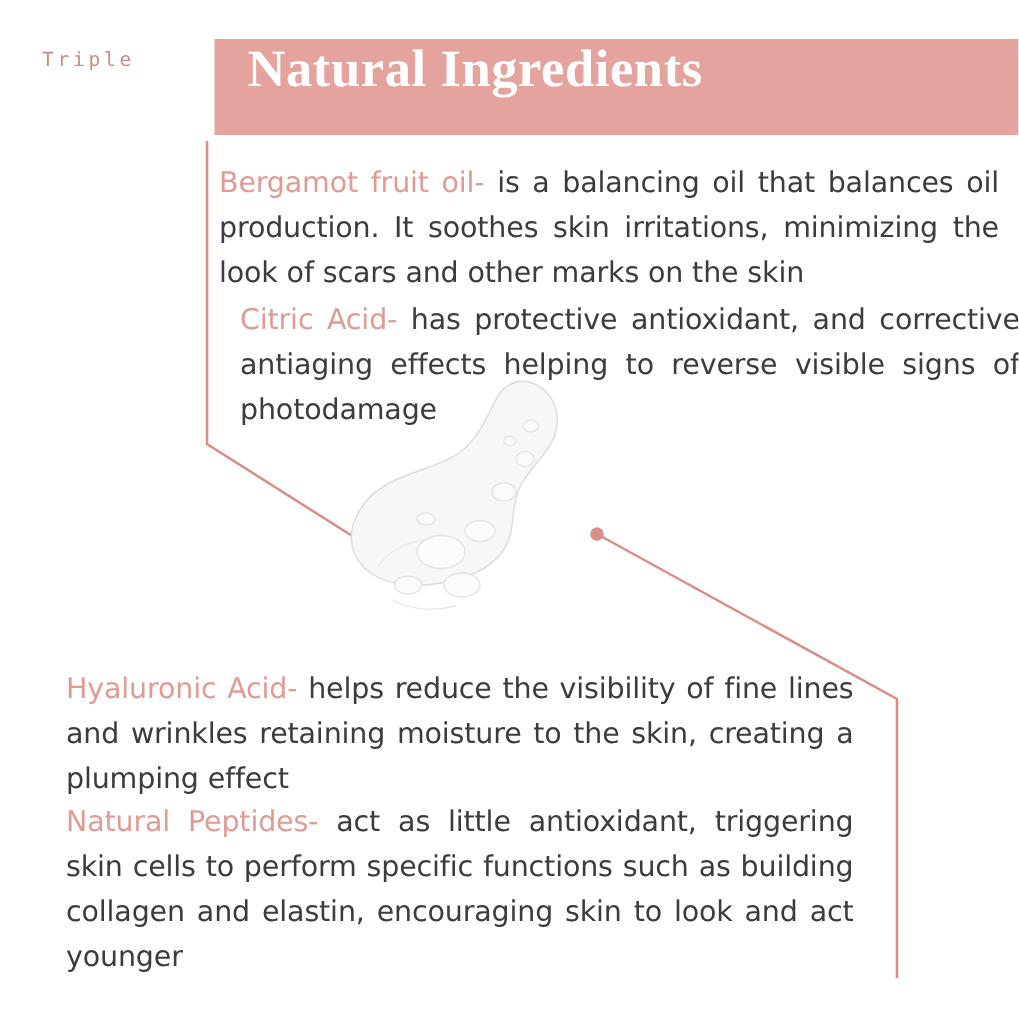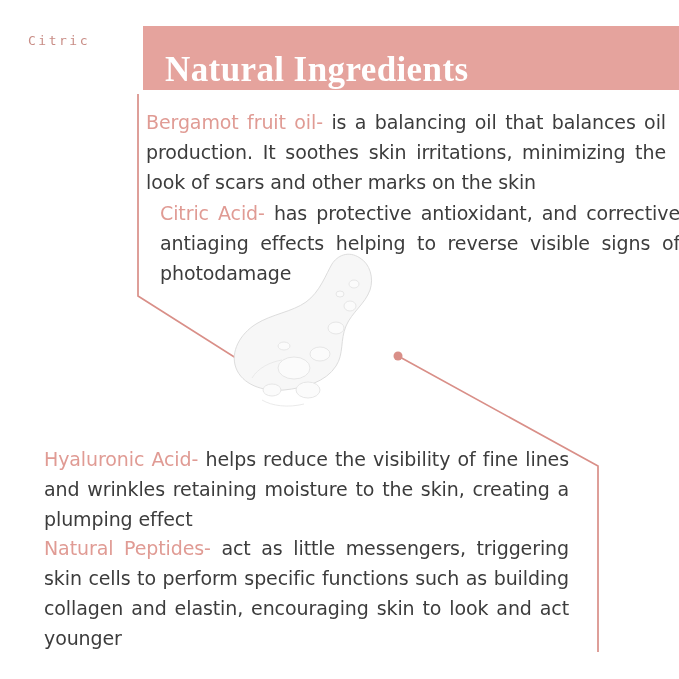--- a/index.html
+++ b/index.html
@@ -40,21 +40,21 @@
 
   
   .banner {
     position: absolute;
     left: 143px;
     top: 26px;
     width: 536px;
     height: 64px;
     background: #e5a39d;
     display: flex;
-    align-items: flex-end;
+    align-items: flex-start;
   }
   .banner-title {
     color: #ffffff;
     font-family: "Liberation Serif", serif;
     font-weight: bold;
     font-size: 35px;
     letter-spacing: 0.4px;
     padding-left: 22px;
   }
 
@@ -142,36 +142,36 @@
       <ellipse cx="108" cy="44" rx="4" ry="3"></ellipse>
       <ellipse cx="52" cy="96" rx="6" ry="4"></ellipse>
     </g>
     <g fill="none" stroke="#e8e8e8" stroke-width="0.9">
       <path d="M30 150 c10 6 26 8 42 4"></path>
       <path d="M20 128 c6 -10 18 -16 30 -18"></path>
     </g>
   </svg>
 
   <div class="brand">
-    <div class="l1">Citric</div>
+    <div class="l1">Triple</div>
   </div>
 
   <div class="banner">
     <div class="banner-title">Natural Ingredients</div>
   </div>
 
   <div class="para" id="p-bergamot">
     <span class="term">Bergamot fruit oil-</span><span> is a balancing oil that balances oil production. It soothes skin irritations, minimizing the look of scars and other marks on the skin</span>
   </div>
 
   <div class="para" id="p-citric">
     <span class="term">Citric Acid-</span><span> has protective antioxidant, and corrective antiaging effects helping to reverse visible signs of photodamage</span>
   </div>
 
   <div class="para" id="p-hyaluronic">
     <span class="term">Hyaluronic Acid-</span><span> helps reduce the visibility of fine lines and wrinkles retaining moisture to the skin, creating a plumping effect</span>
   </div>
 
   <div class="para" id="p-peptides">
-    <span class="term">Natural Peptides-</span><span> act as little messengers, triggering skin cells to perform specific functions such as building collagen and elastin, encouraging skin to look and act younger</span>
+    <span class="term">Natural Peptides-</span><span> act as little antioxidant, triggering skin cells to perform specific functions such as building collagen and elastin, encouraging skin to look and act younger</span>
   </div>
 
 </div>
 
 </body></html>

